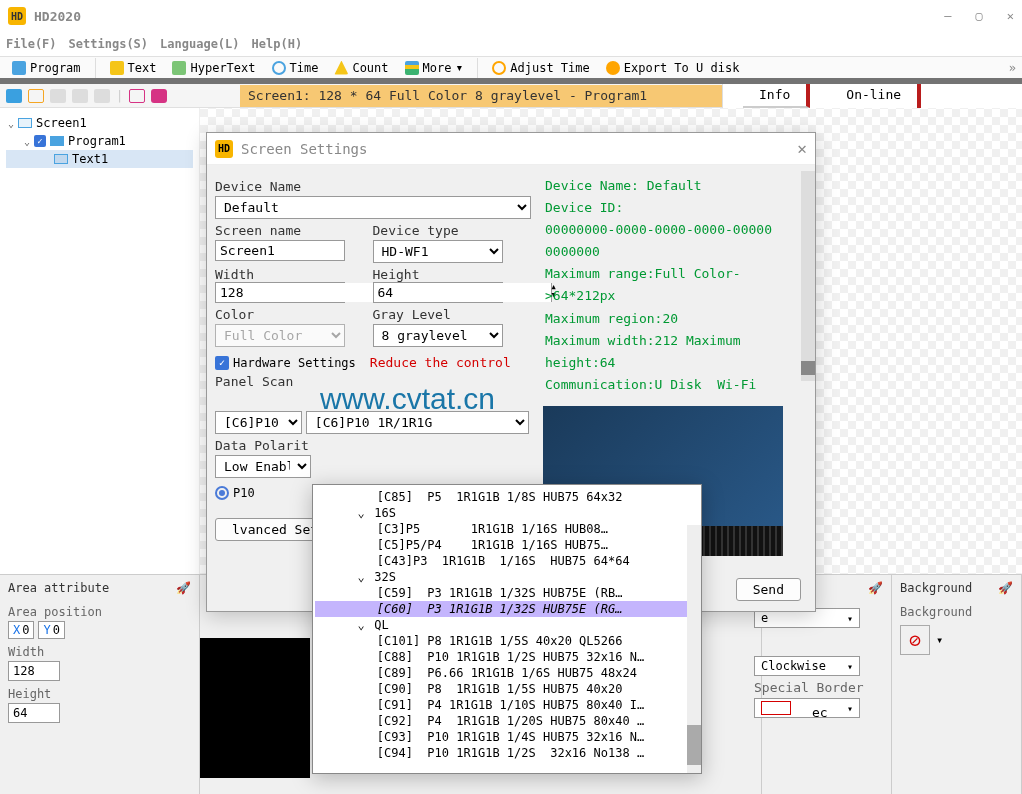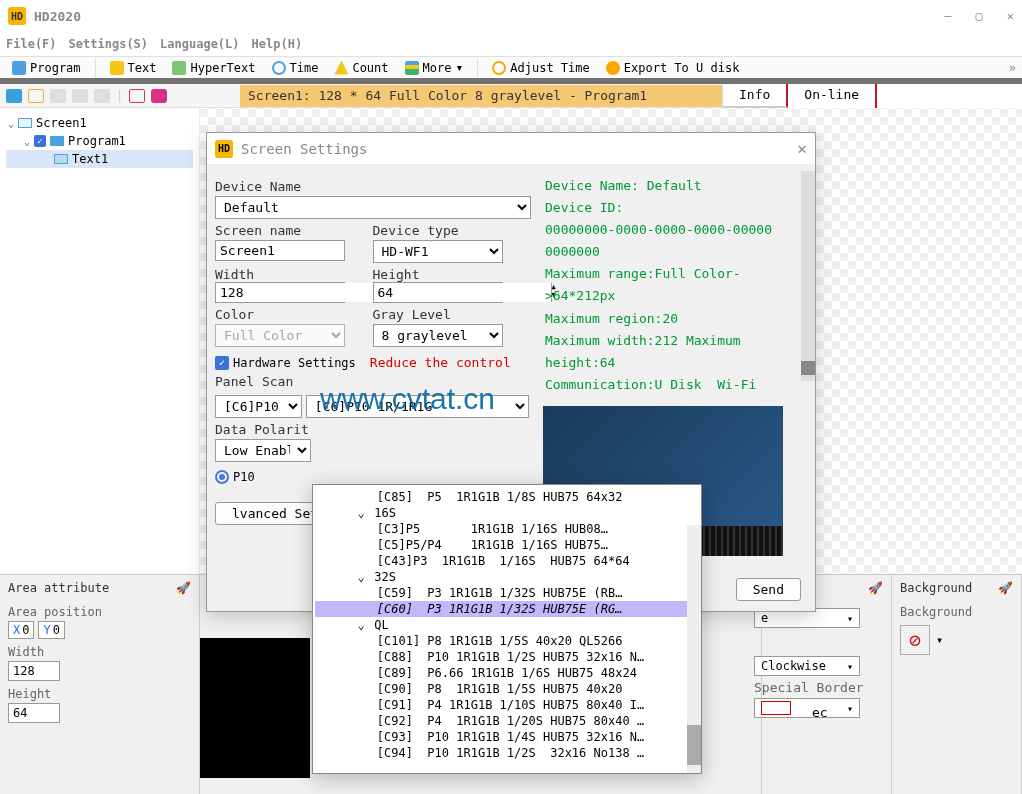--- a/index.html
+++ b/index.html
@@ -18,21 +18,21 @@
 .ic-orange { background: #ffa500; }
 .ic-pic { background: #7cc576; }
 .secondrow { height: 24px; background: #f5f5f5; border-bottom: 1px solid #e0e0e0; display: flex; align-items: center; }
 .secondrow .left-tools { width: 240px; display: flex; gap: 6px; padding: 0 6px; align-items: center; }
 .secondrow .sq { width: 16px; height: 14px; border-radius: 2px; }
 .sq-blue { background: #3aa0e0; }
 .sq-pink { background: #d63384; }
 .sq-gray { background: #ddd; }
 .screen-status { flex: 1; background: #f7c873; height: 22px; display: flex; align-items: center; padding: 0 8px; font-family: Consolas, monospace; font-size: 13px; color: #333; }
 .right-tabs { width: 300px; display: flex; background: #fff; height: 24px; border-left: 1px solid #ddd; }
-.right-tabs .tab { padding: 3px 16px; font-family: Consolas, monospace; font-size: 13px; border-right: 2px solid #b91c1c; }
+.right-tabs .tab { padding: 3px 16px; font-family: Consolas, monospace; font-size: 13px; border-right: 4px solid #b91c1c; margin-left: 20px; }
 .right-tabs .tab.active { border-bottom: 2px solid #ccc; }
 .main { position: relative; height: 466px; display: flex; background: #fff; }
 .tree { width: 200px; padding: 6px; background: #fff; border-right: 1px solid #eee; font-family: Consolas, monospace; font-size: 13px; }
 .tree-item { display: flex; align-items: center; gap: 4px; padding: 2px 2px; }
 .tree-item.sel { background: #d8e6f5; }
 .chevron { font-size: 10px; color: #555; }
 .check { width: 12px; height: 12px; background: #3874d8; border-radius: 2px; color: #fff; font-size: 9px; display: inline-flex; align-items: center; justify-content: center; }
 .screen-ic { width: 14px; height: 10px; border: 1px solid #4aa3e0; background: #e8f3fb; }
 .prog-ic { width: 14px; height: 10px; background: #4aa3e0; }
 .text-ic { width: 14px; height: 10px; background: #c1d8ee; border: 1px solid #4aa3e0; }
@@ -299,21 +299,21 @@
           <span class="ss-label">Gray Level</span>
           <select class="ss-input ss-select-sm"><option>8 graylevel</option></select>
         </div>
       </div>
       <div class="ss-check">
         <span class="box">✓</span>
         <span>Hardware Settings</span>
         <span class="reduce">Reduce the control</span>
       </div>
       <span class="ss-label">Panel Scan</span>
-      <div style="display:flex;gap:4px;margin-top:4px">
+      <div style="display:flex;gap:4px;margin-top:20px">
         <select class="ss-input" style="width:90px"><option>[C6]P10</option></select>
         <select class="ss-input" style="width:232px"><option>[C6]P10       1R/1R1G</option></select>
       </div>
       <span class="ss-label">Data Polarit</span>
       <select class="ss-input" style="width:96px"><option>Low Enable</option></select>
       <div class="radio-row">
           <span class="r">
             <span class="dot"></span>
           </span>
           <span>P10</span>

